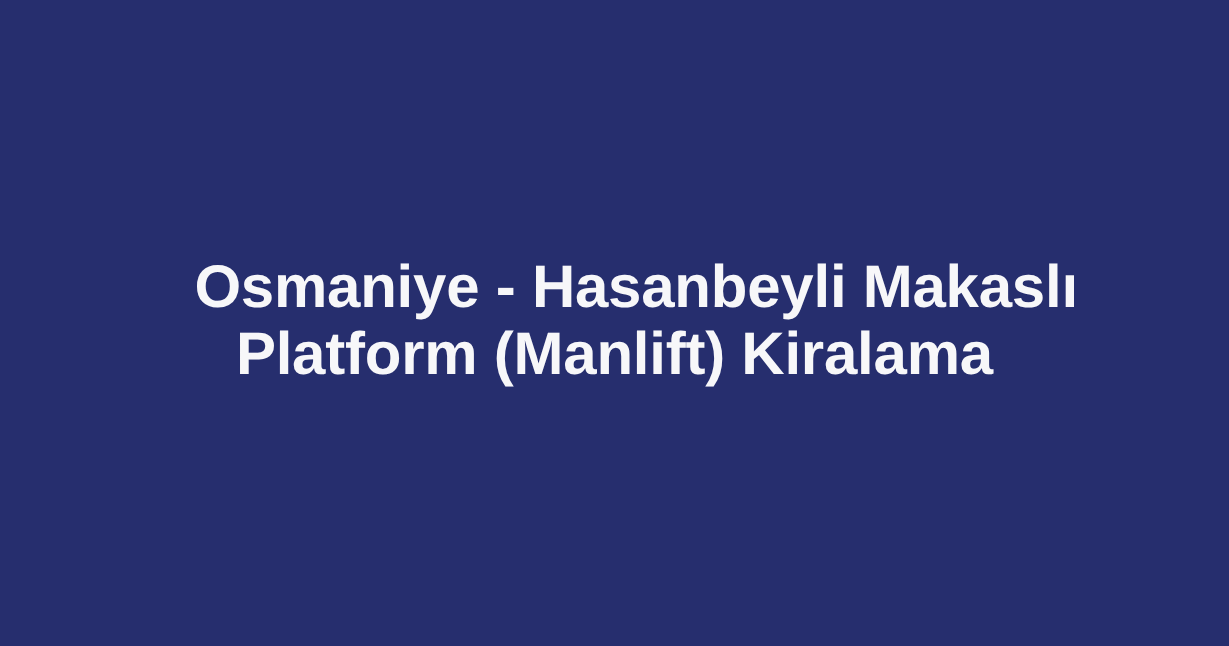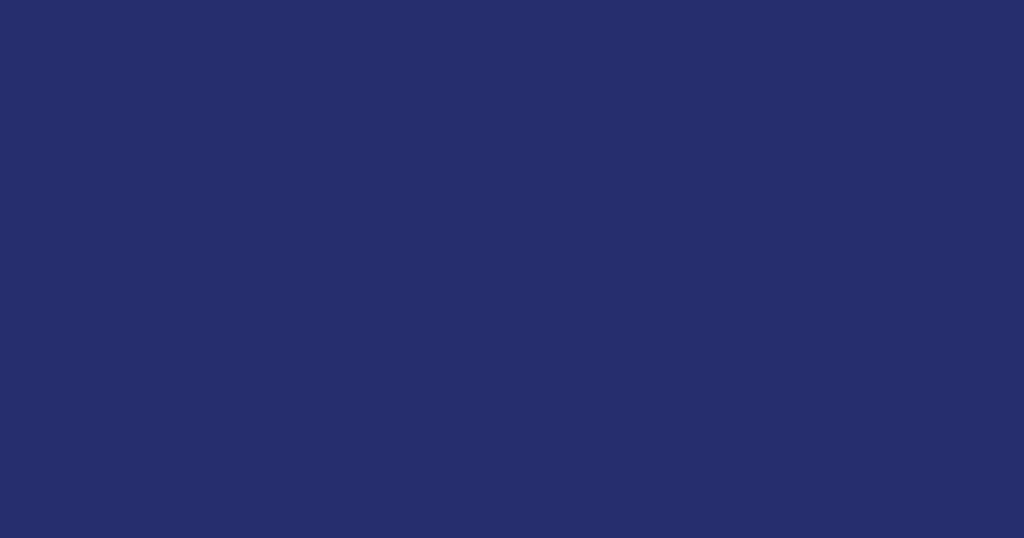--- a/index.html
+++ b/index.html
@@ -54,16 +54,18 @@
     white-space: nowrap;
   }
 </style>
 </head>
 <body>
 
 <div class="card">
 
   <div class="headline-block">
     <h1 class="headline">
+      <span class="line">Osmaniye - Hasanbeyli Makaslı</span>
+      <span class="line">Platform (Manlift) Kiralama</span>
     </h1>
   </div>
 
 </div>
 
 </body></html>

